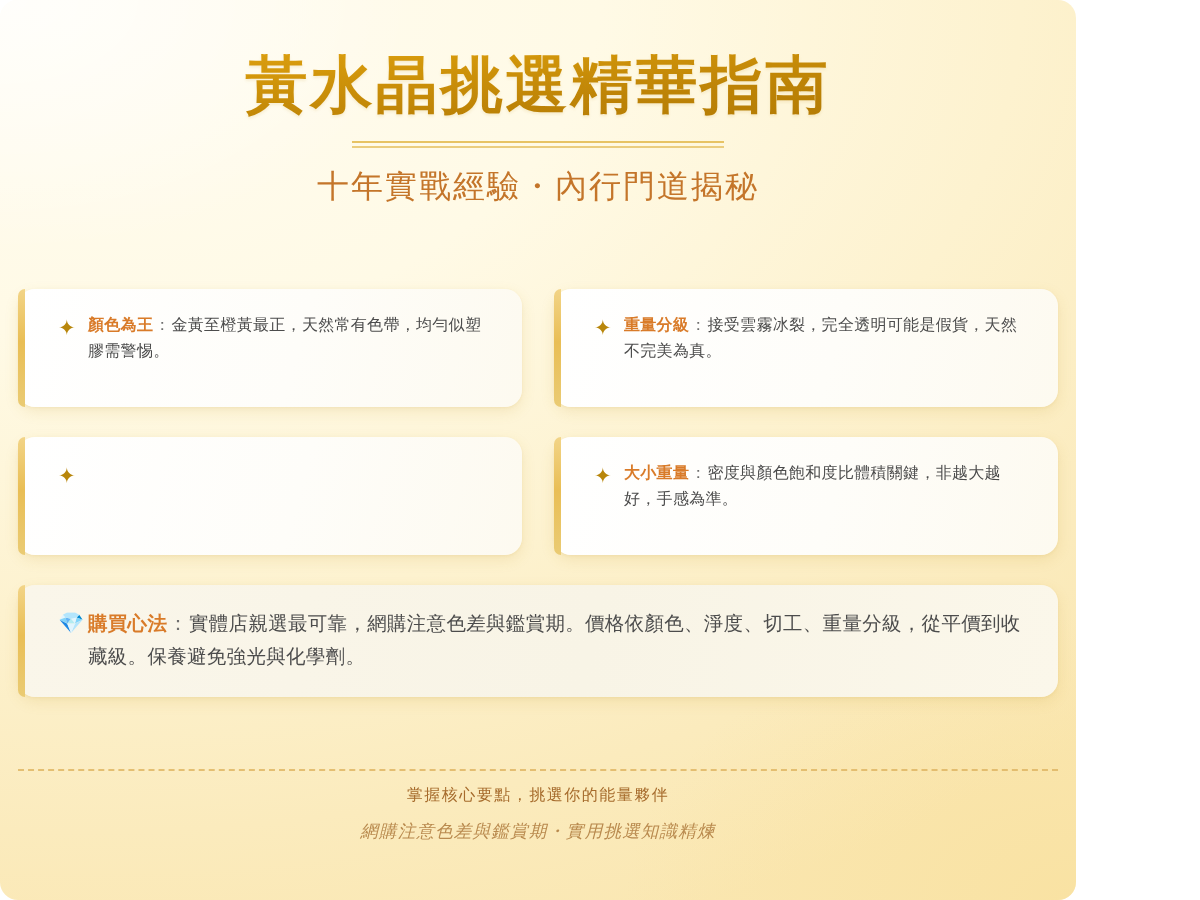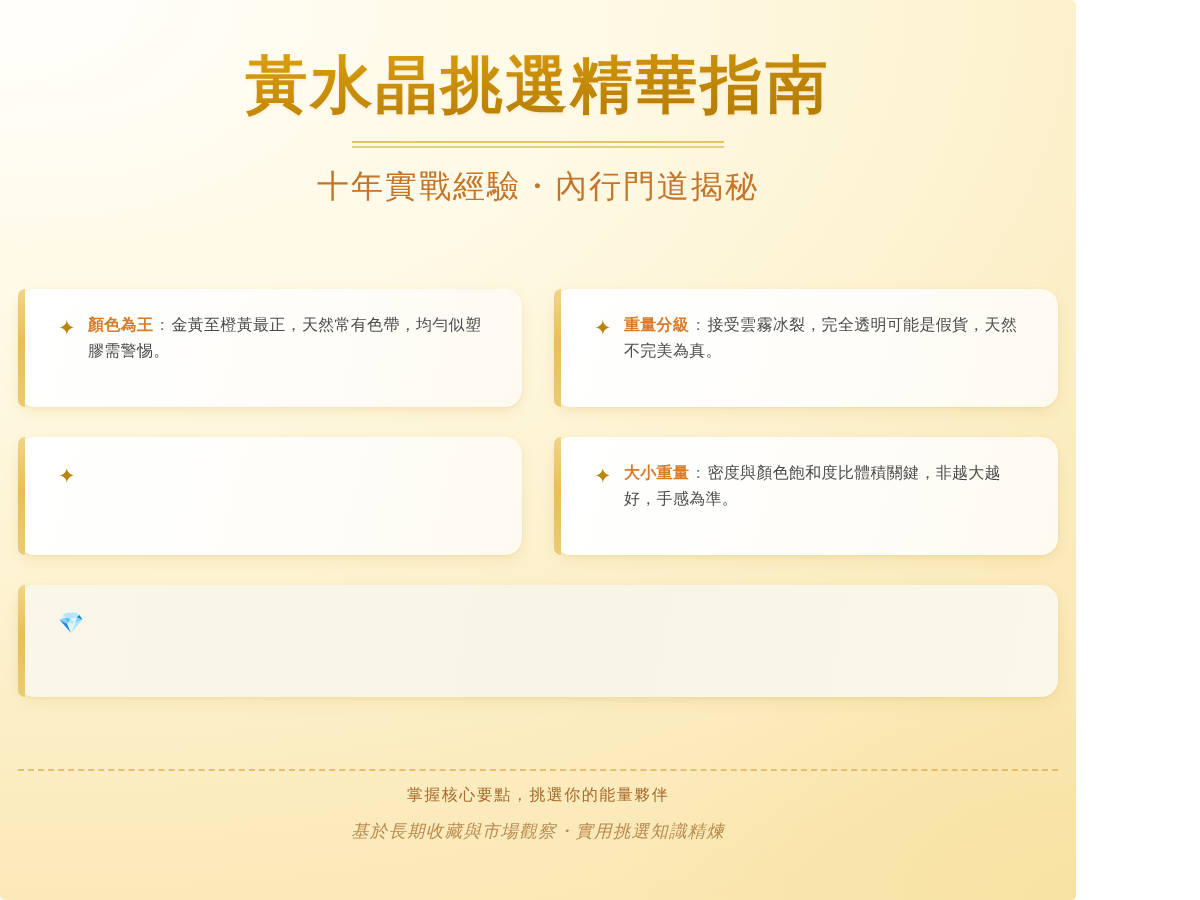--- a/index.html
+++ b/index.html
@@ -13,21 +13,21 @@
 
   body {
     font-family: "Liberation Sans", "DejaVu Sans", sans-serif;
     background: #ffffff;
   }
 
   .poster {
     position: relative;
     width: 1076px;
     height: 900px;
-    border-radius: 5px;
+    border-radius: 18px;
     overflow: hidden;
     background:
       radial-gradient(140% 110% at 8% 0%, #FFFCF1 0%, #FFFAE6 34%, #FDF2CF 62%, #FBEBBD 84%, #FAE7B2 100%);
   }
 
   .poster::after {
     content: "";
     position: absolute;
     inset: 0;
     pointer-events: none;
@@ -219,23 +219,26 @@
 
     <div class="card">
       <span class="card-icon">✦</span>
       <span class="card-text">
         <span class="card-label">大小重量</span><span class="card-colon">：</span><span>密度與顏色飽和度比體積關鍵，非越大越好，手感為準。</span>
       </span>
     </div>
 
     <div class="card card-wide">
       <span class="card-icon card-icon-gem">💎</span>
+      <span class="card-text">
+        <span class="card-label">購買心法</span><span class="card-colon">：</span><span>實體店親選最可靠，網購注意色差與鑑賞期。價格依顏色、淨度、切工、重量分級，從平價到收藏級。保養避免強光與化學劑。</span>
+      </span>
     </div>
 
   </div>
 
   <div class="footer">
     <div class="footer-divider"></div>
     <div class="footer-main">掌握核心要點，挑選你的能量夥伴</div>
-    <div class="footer-sub">基於長期收藏與市場觀察・實用挑選知識精煉</div>
+    <div class="footer-sub">網購注意色差與鑑賞期・實用挑選知識精煉</div>
   </div>
 
 </div>
 
 </body></html>

